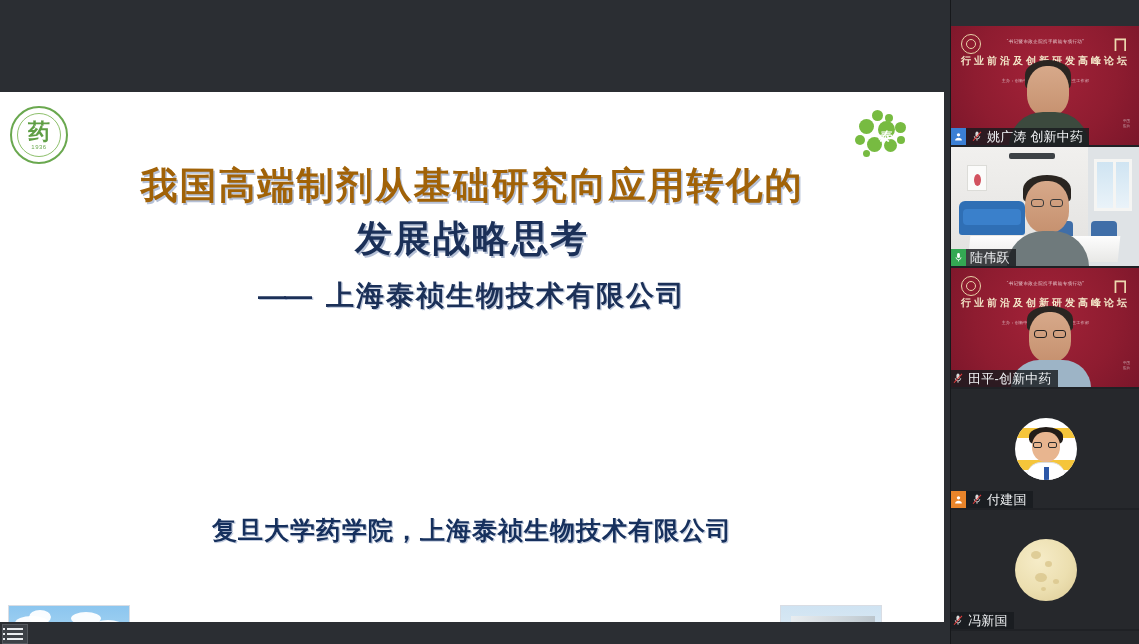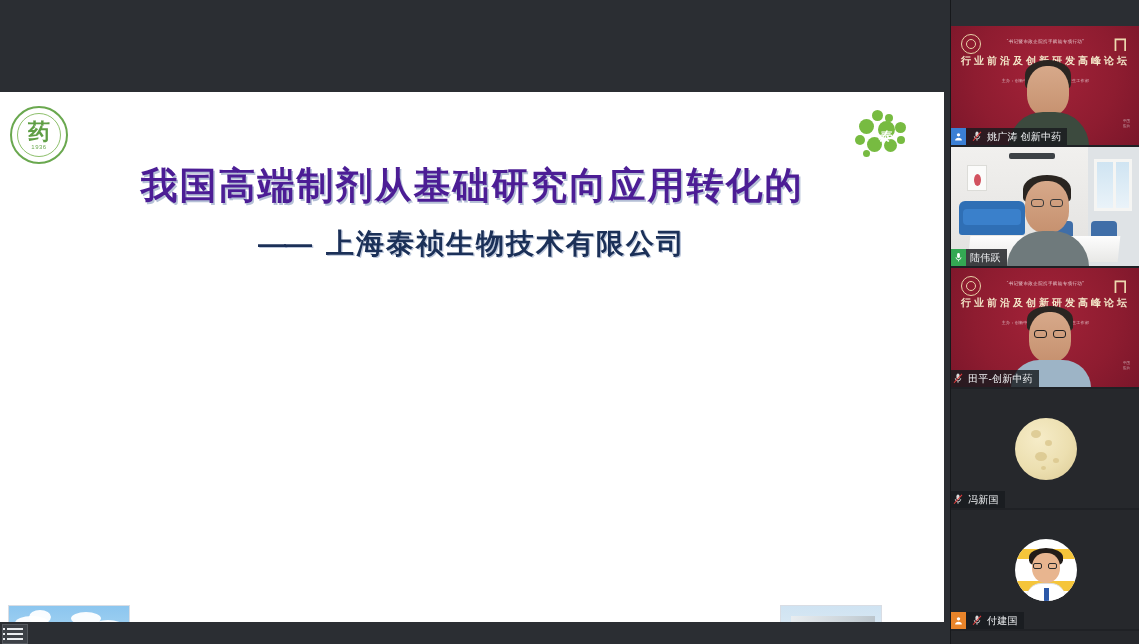--- a/index.html
+++ b/index.html
@@ -39,21 +39,21 @@
 
   .mol-logo { position: absolute; right: 34px; top: 18px; width: 56px; height: 48px; }
   .mol-logo span {
     position: absolute; border-radius: 50%; background: #77bb41;
   }
   .mol-logo .t { position:absolute; left:24px; top:18px; font-size:13px; color:#ffffff;
                  font-weight:bold; z-index:5; font-style: italic; }
 
   #title-block { position: absolute; left: 0; top: 68px; width: 944px; text-align: center; }
   .ln1 {
-    font-size: 37px; font-weight: bold; color: #4c1d95; letter-spacing: 2px;
+    font-size: 37px; font-weight: bold; color: #a16207; letter-spacing: 2px;
     text-shadow: 1.5px 1.5px 0 rgba(120,140,180,.55);
     line-height: 1.42;
     font-family: Liberation Serif, serif;
   }
   .ln2 {
     font-size: 37px; font-weight: bold; color: #1b3058; letter-spacing: 2px;
     text-shadow: 1.5px 1.5px 0 rgba(120,140,180,.55);
     line-height: 1.42;
   }
   .ln3 {
@@ -203,21 +203,21 @@
     background: rgba(25,27,30,.82); padding-right:6px;
   }
   .pico {
     width:15px; height:17px; display:flex; align-items:center; justify-content:center;
     flex:none;
   }
   .pico.blue { background:#3b7fd4; }
   .pico.orange { background:#e8842a; }
   .pico svg { display:block; }
   .mic { width:13px; height:17px; display:flex; align-items:center; justify-content:center; flex:none; }
-  .nm { font-size:10px; color:#f0f2f4; white-space:nowrap; letter-spacing:.2px; }
+  .nm { font-size:13px; color:#f0f2f4; white-space:nowrap; letter-spacing:.2px; }
 </style>
 </head>
 <body>
 
 <div id="app">
 
   <div id="share-area">
 
     <div id="slide">
 
@@ -237,27 +237,29 @@
         <span style="left:1px;  top:25px;width:10px; height:10px;"></span>
         <span style="left:13px; top:27px;width:15px; height:15px;"></span>
         <span style="left:30px; top:29px;width:13px; height:13px;"></span>
         <span style="left:43px; top:26px;width:8px;  height:8px;"></span>
         <span style="left:9px;  top:40px;width:7px;  height:7px;"></span>
         <div class="t">泰</div>
       </div>
 
       <div id="title-block">
         <div class="ln1">我国高端制剂从基础研究向应用转化的</div>
+        <div class="ln2">发展战略思考</div>
         <div class="ln3">
           <span class="dash">——</span><span>上海泰祯生物技术有限公司</span>
         </div>
       </div>
 
 
       <div id="affil">
+        <div class="cn">复旦大学药学院，上海泰祯生物技术有限公司</div>
       </div>
 
       <div class="photo" id="photo-left">
         <div class="sky"></div>
         <div class="cloud" style="left:6px;  top:10px; width:34px; height:14px;"></div>
         <div class="cloud" style="left:20px; top:4px;  width:22px; height:14px;"></div>
         <div class="cloud" style="left:62px; top:6px;  width:30px; height:13px;"></div>
         <div class="cloud" style="left:84px; top:14px; width:30px; height:12px;"></div>
 
       </div>
@@ -362,41 +364,20 @@
               <path d="M3.5 8.5a4.5 4.5 0 009 0" stroke="#d9d9d9" stroke-width="1.4" fill="none"></path>
               <line x1="8" y1="13" x2="8" y2="16" stroke="#d9d9d9" stroke-width="1.4"></line>
               <line x1="1.5" y1="16" x2="14.5" y2="1.5" stroke="#e23b3b" stroke-width="1.7"></line>
             </svg>
         </span>
         <span class="nm">田平-创新中药</span>
       </div>
     </div>
 
     <div class="tile" style="background:#26282c;">
-      <div class="avatar-circle av-moon">
-        <div class="crater" style="left:16px; top:12px; width:10px; height:8px;"></div>
-        <div class="crater" style="left:30px; top:22px; width:7px;  height:6px;"></div>
-        <div class="crater" style="left:20px; top:34px; width:12px; height:9px;"></div>
-        <div class="crater" style="left:38px; top:40px; width:6px;  height:5px;"></div>
-        <div class="crater" style="left:26px; top:48px; width:5px;  height:4px;"></div>
-      </div>
-      <div class="badge">
-        <span class="mic">
-          <svg width="10" height="11" viewBox="0 0 16 18">
-              <rect x="5.5" y="1" width="5" height="9" rx="2.5" fill="#d9d9d9"></rect>
-              <path d="M3.5 8.5a4.5 4.5 0 009 0" stroke="#d9d9d9" stroke-width="1.4" fill="none"></path>
-              <line x1="8" y1="13" x2="8" y2="16" stroke="#d9d9d9" stroke-width="1.4"></line>
-              <line x1="1.5" y1="16" x2="14.5" y2="1.5" stroke="#e23b3b" stroke-width="1.7"></line>
-            </svg>
-        </span>
-        <span class="nm">冯新国</span>
-      </div>
-    </div>
-
-    <div class="tile" style="background:#26282c;">
       <div class="avatar-circle av-cartoon">
         <div class="band b1"></div>
         <div class="band b2"></div>
         <div class="hair2"></div>
         <div class="face"></div>
         <div class="gl l"></div>
         <div class="gl r"></div>
         <div class="body2"></div>
         <div class="tie"></div>
       </div>
@@ -413,18 +394,39 @@
               <path d="M3.5 8.5a4.5 4.5 0 009 0" stroke="#d9d9d9" stroke-width="1.4" fill="none"></path>
               <line x1="8" y1="13" x2="8" y2="16" stroke="#d9d9d9" stroke-width="1.4"></line>
               <line x1="1.5" y1="16" x2="14.5" y2="1.5" stroke="#e23b3b" stroke-width="1.7"></line>
             </svg>
         </span>
         <span class="nm">付建国</span>
       </div>
     </div>
 
     <div class="tile" style="background:#26282c;">
+      <div class="avatar-circle av-moon">
+        <div class="crater" style="left:16px; top:12px; width:10px; height:8px;"></div>
+        <div class="crater" style="left:30px; top:22px; width:7px;  height:6px;"></div>
+        <div class="crater" style="left:20px; top:34px; width:12px; height:9px;"></div>
+        <div class="crater" style="left:38px; top:40px; width:6px;  height:5px;"></div>
+        <div class="crater" style="left:26px; top:48px; width:5px;  height:4px;"></div>
+      </div>
+      <div class="badge">
+        <span class="mic">
+          <svg width="10" height="11" viewBox="0 0 16 18">
+              <rect x="5.5" y="1" width="5" height="9" rx="2.5" fill="#d9d9d9"></rect>
+              <path d="M3.5 8.5a4.5 4.5 0 009 0" stroke="#d9d9d9" stroke-width="1.4" fill="none"></path>
+              <line x1="8" y1="13" x2="8" y2="16" stroke="#d9d9d9" stroke-width="1.4"></line>
+              <line x1="1.5" y1="16" x2="14.5" y2="1.5" stroke="#e23b3b" stroke-width="1.7"></line>
+            </svg>
+        </span>
+        <span class="nm">冯新国</span>
+      </div>
+    </div>
+
+    <div class="tile" style="background:#26282c;">
       
       
     </div>
 
   </div>
 </div>
 
 </body></html>

